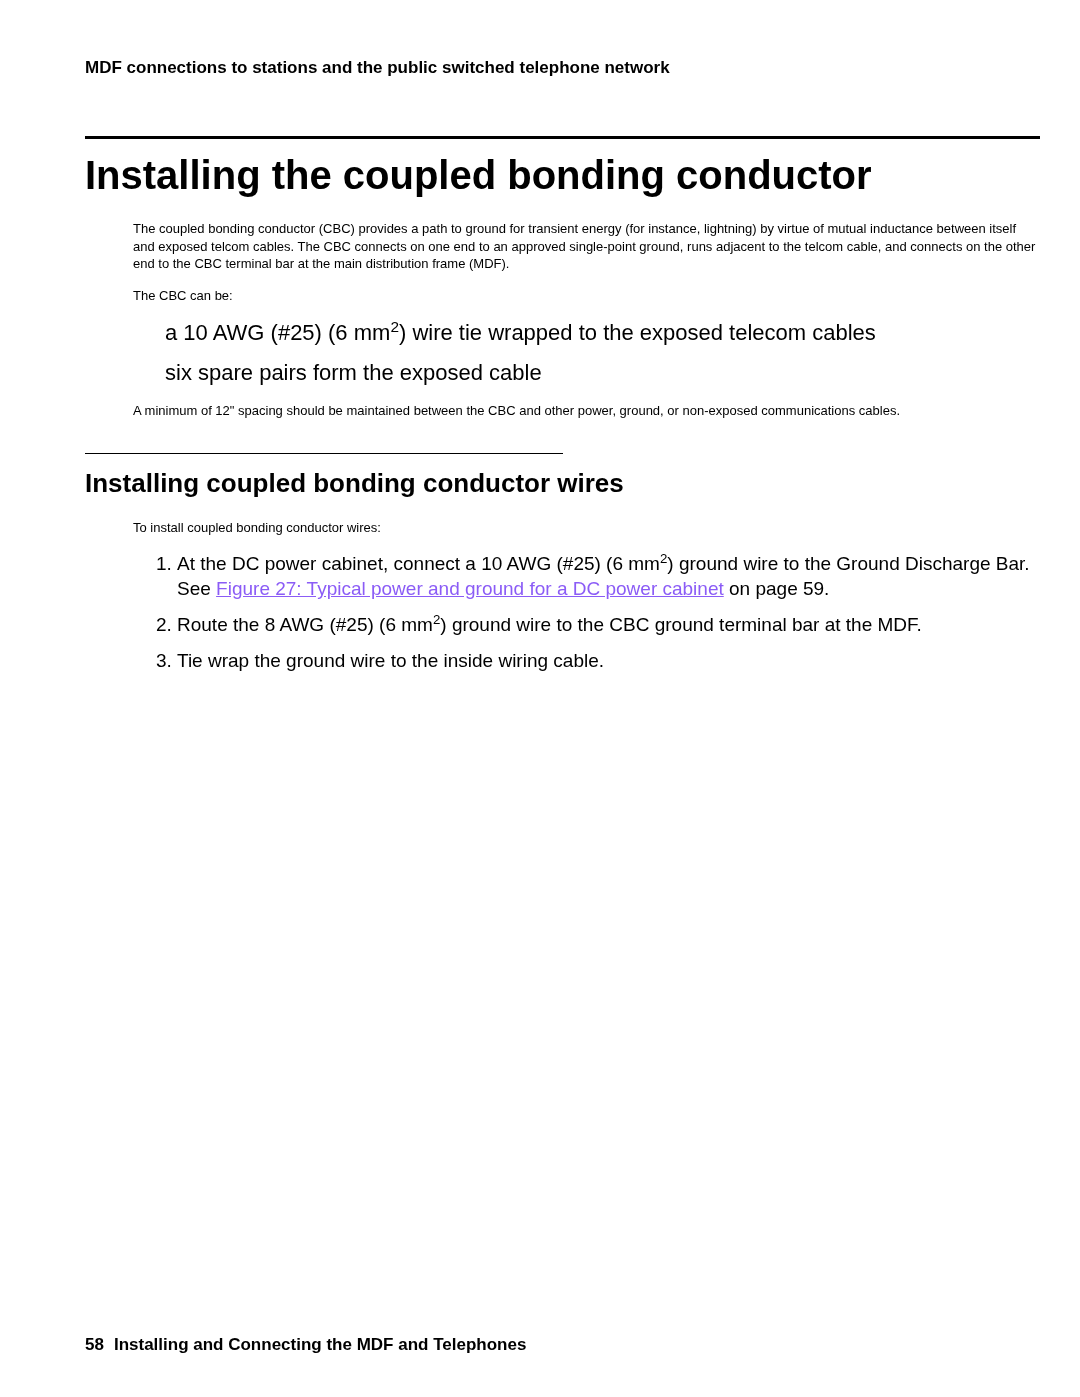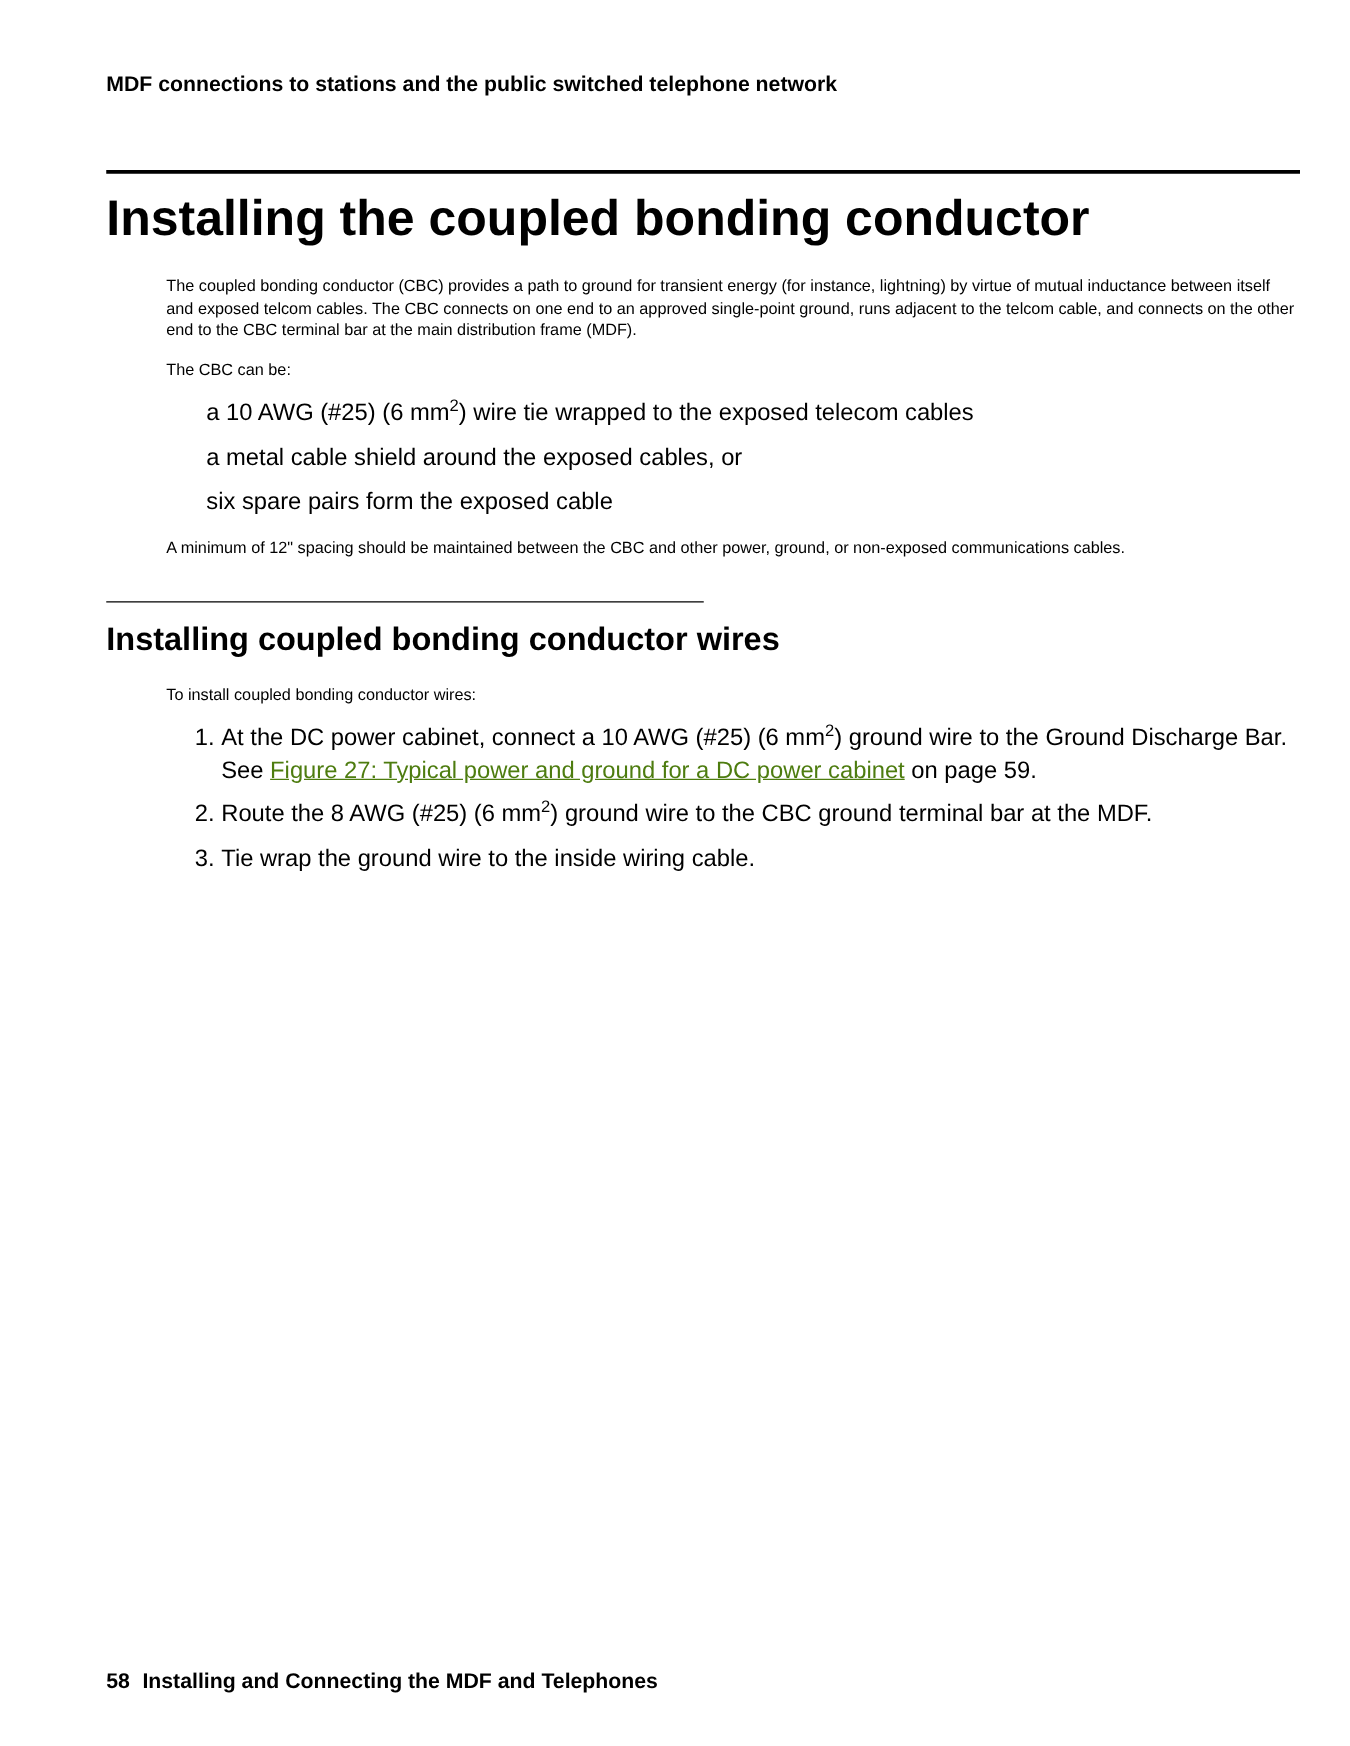--- a/index.html
+++ b/index.html
@@ -39,21 +39,21 @@
   .para {
     font-size: 13px;
     line-height: 1.35;
     margin: 0 0 14px 0;
   }
   .bullets {
     margin: 0 0 14px 0;
     padding-left: 32px;
   }
   .bullets .item {
-    font-size: 19px;
+    font-size: 22px;
     line-height: 1.35;
     margin: 10px 0;
   }
   .rule-light {
     border-top: 1px solid #000;
     width: 50%;
     margin: 34px 0 14px 0;
   }
   .h2 {
     font-size: 26px;
@@ -68,21 +68,21 @@
   }
   .ordered li {
     margin: 10px 0;
   }
   sup {
     font-size: 0.7em;
     vertical-align: super;
     line-height: 0;
   }
   .xref {
-    color: #4d7c0f;
+    color: #8b5cf6;
     text-decoration: underline;
   }
   .footer {
     position: absolute;
     bottom: 42px;
     left: 85px;
     font-size: 17px;
     font-weight: bold;
   }
   .footer .pn {
@@ -100,21 +100,20 @@
 
   <h1 class="h1">Installing the coupled bonding conductor</h1>
 
   <div class="body-indent">
     <p class="para">The coupled bonding conductor (CBC) provides a path to ground for transient energy (for instance, lightning) by virtue of mutual inductance between itself and exposed telcom cables. The CBC connects on one end to an approved single-point ground, runs adjacent to the telcom cable, and connects on the other end to the CBC terminal bar at the main distribution frame (MDF).</p>
     <p class="para">The CBC can be:</p>
     <div class="bullets">
       <div class="item">
         <span>a 10 AWG (#25) (6 mm</span><sup>2</sup><span>) wire tie wrapped to the exposed telecom cables</span>
       </div>
-      <div class="item">a metal cable shield around the exposed cables, or</div>
       <div class="item">six spare pairs form the exposed cable</div>
     </div>
   </div>
 
   <div class="body-indent">
     <p class="para">A minimum of 12" spacing should be maintained between the CBC and other power, ground, or non-exposed communications cables.</p>
   </div>
 
   <div class="rule-light"></div>
 

